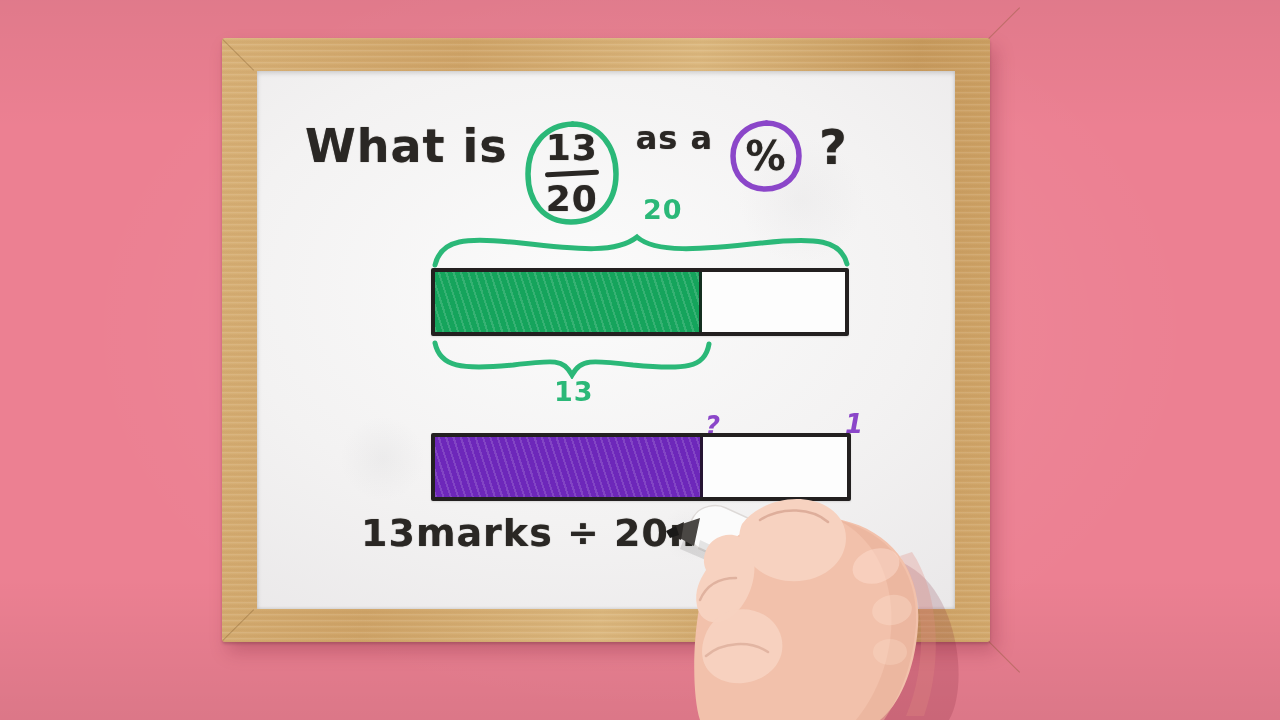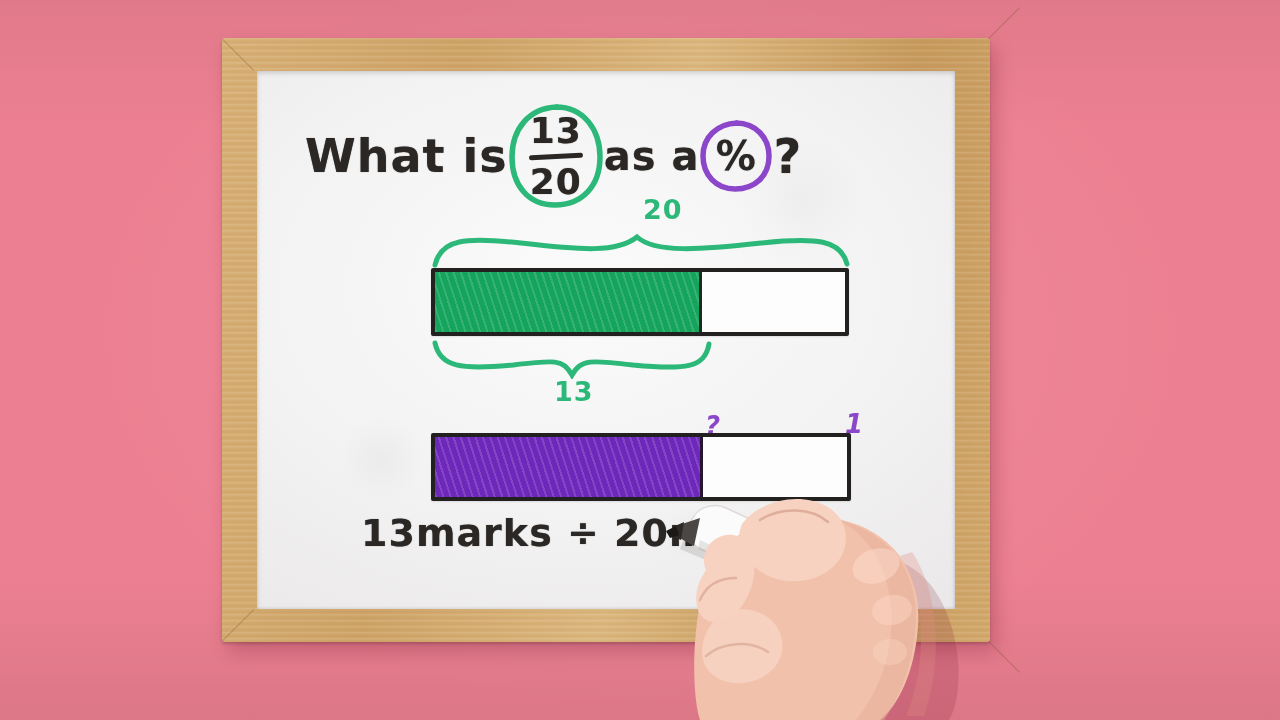--- a/index.html
+++ b/index.html
@@ -68,25 +68,25 @@
     font-weight:700;
     color:#2a2724;
     letter-spacing:1px;
     white-space:nowrap;
     text-shadow:0 0 1px rgba(40,36,32,0.6);
   }
 
   
   #title-row {
     position:absolute; left:48px; top:48px;
-    display:flex; align-items:center; 
+    display:flex; align-items:flex-start; gap:16px;
     height:74px;
   }
   #title-what { font-size:46px; }
-  #title-as-a { font-size:40px; }
+  #title-as-a { font-size:32px; }
   #title-qmark { font-size:48px; }
 
   
   #fraction-wrap {
     position:relative;
     width:96px; height:108px;
     display:flex; flex-direction:column; align-items:center; justify-content:center;
   }
   #frac-circle {
     position:absolute; left:0; top:0; width:96px; height:108px;

